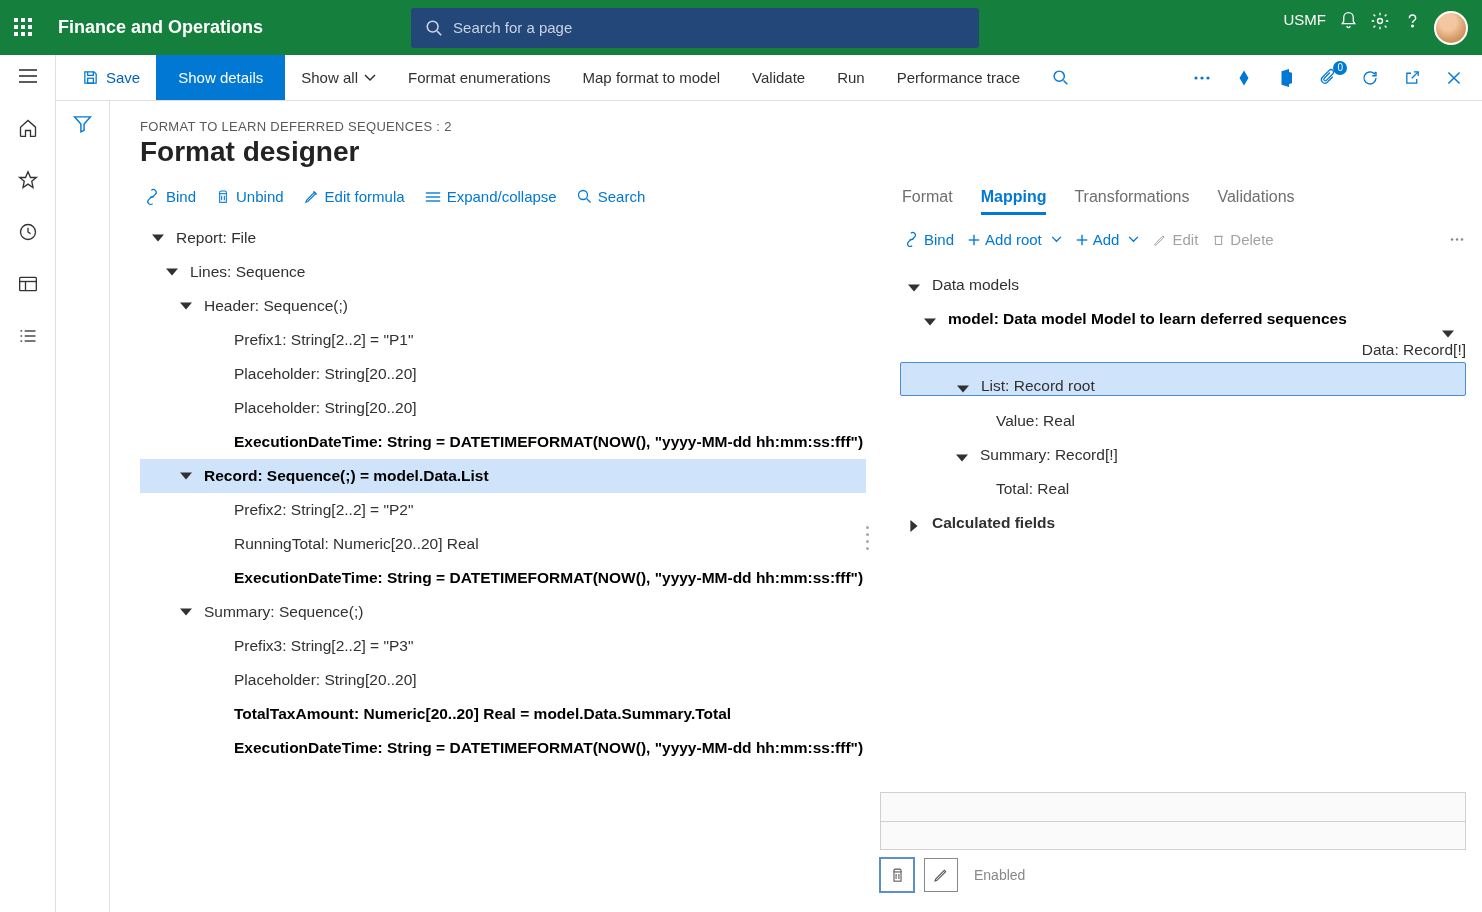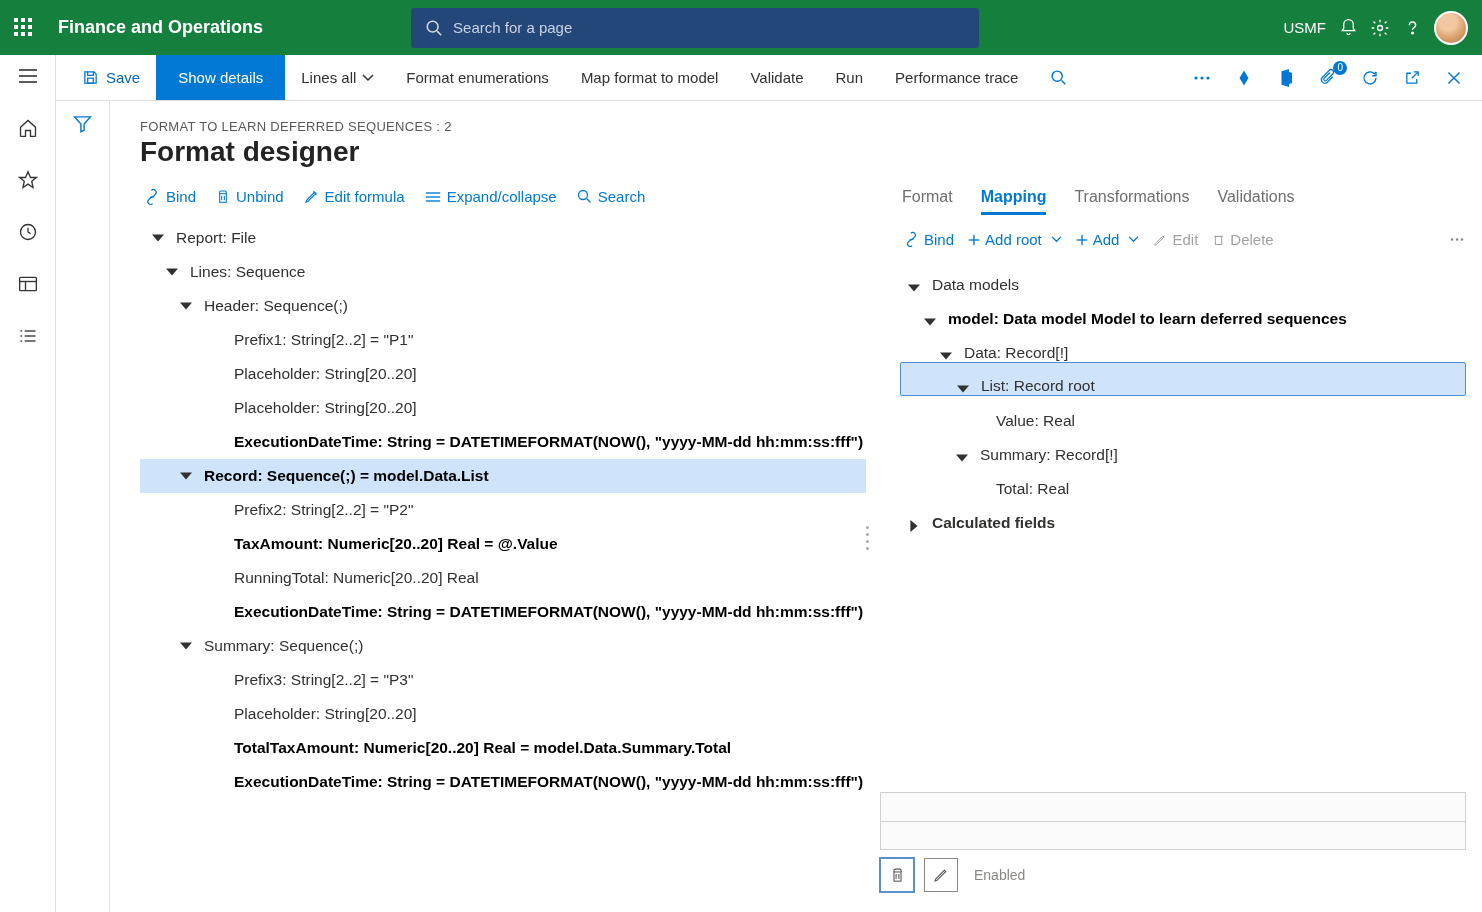--- a/index.html
+++ b/index.html
@@ -7,21 +7,21 @@
 
 
 .topbar { height: 55px; background: #15803d; color: #fff; display: flex; align-items: center; padding: 0 14px; }
 .topbar .app-icon { width: 20px; height: 20px; margin-right: 24px; display: grid; grid-template-columns: repeat(3,4px); grid-template-rows: repeat(3,4px); gap: 3px; }
 .topbar .app-icon span { background: #fff; width: 4px; height: 4px; }
 .topbar .brand { font-size: 18px; font-weight: 600; white-space: nowrap; }
 .searchbar { flex: 0 0 568px; margin-left: 148px; height: 40px; background: #24477a; border-radius: 3px; display: flex; align-items: center; padding: 0 14px; color: #d1d9e6; }
 .searchbar svg { margin-right: 10px; }
 .searchbar input { flex: 1; background: transparent; border: none; outline: none; color: #d1d9e6; font-size: 15px; }
 .searchbar input::placeholder { color: #c9d2e3; }
-.top-right { margin-left: auto; display: flex; align-items: center; gap: 12px; }
+.top-right { margin-left: auto; display: flex; gap: 12px; }
 .top-right .entity { font-size: 15px; }
 .top-right .icon { width: 20px; height: 20px; display: flex; align-items: center; justify-content: center; }
 .avatar { width: 34px; height: 34px; border-radius: 50%; background: radial-gradient(circle at 40% 30%, #f2c7a2 30%, #d9a06b 60%, #b37740 100%); border: 2px solid #fff; }
 
 
 .body { display: flex; height: calc(912px - 55px); }
 
 
 .leftrail { width: 56px; border-right: 1px solid #e1dfdd; display: flex; flex-direction: column; align-items: center; padding-top: 10px; gap: 30px; }
 .leftrail .rail-icon { width: 22px; height: 22px; color: #3b3a39; display: flex; align-items: center; justify-content: center; }
@@ -187,21 +187,21 @@
       <div class="act save">
         <svg width="17" height="17" viewBox="0 0 24 24" fill="none" stroke="#0078d4" stroke-width="1.8">
             <path d="M4 4h13l3 3v13H4V4z"></path>
             <path d="M8 4v5h8V4"></path>
             <rect x="8" y="13" width="8" height="7"></rect>
           </svg>
         <span>Save</span>
       </div>
       <div class="act show-details">Show details</div>
       <div class="act">
-        <span>Lines all</span>
+        <span>Show all</span>
         <svg class="chev-d" width="12" height="8" viewBox="0 0 12 8" fill="none" stroke="#323130" stroke-width="1.5">
             <path d="M1 1l5 5 5-5"></path>
           </svg>
       </div>
       <div class="act">Format enumerations</div>
       <div class="act">Map format to model</div>
       <div class="act">Validate</div>
       <div class="act">Run</div>
       <div class="act">Performance trace</div>
       <div class="act">
@@ -358,24 +358,20 @@
                   <span class="caret">
                     <svg viewBox="0 0 10 10" fill="#323130">
                       <path d="M0 2 L10 2 L5 8 Z"></path>
                     </svg>
                   </span>
                   <span class="bold">Record: Sequence(;) = model.Data.List</span>
                 </div>
                 <div class="tree-row" style="padding-left: 70px;">
                   <span class="caret"></span>
                   <span>Prefix2: String[2..2] = "P2"</span>
-                </div>
-                <div class="tree-row" style="padding-left: 70px;">
-                  <span class="caret"></span>
-                  <span class="bold">TaxAmount: Numeric[20..20] Real = @.Value</span>
                 </div>
                 <div class="tree-row" style="padding-left: 70px;">
                   <span class="caret"></span>
                   <span>RunningTotal: Numeric[20..20] Real</span>
                 </div>
                 <div class="tree-row" style="padding-left: 70px;">
                   <span class="caret"></span>
                   <span class="bold">ExecutionDateTime: String = DATETIMEFORMAT(NOW(), "yyyy-MM-dd hh:mm:ss:fff")</span>
                 </div>
                 <div class="tree-row" style="padding-left: 40px;">
@@ -472,21 +468,21 @@
                   <span>Data models</span>
                 </div>
                 <div class="map-row" style="padding-left: 24px;">
                   <span class="caret">
                     <svg viewBox="0 0 10 10" fill="#323130">
                       <path d="M0 2 L10 2 L5 8 Z"></path>
                     </svg>
                   </span>
                   <span class="bold">model: Data model Model to learn deferred sequences</span>
                 </div>
-                <div class="map-row" style="padding-left: 40px;">
+                <div class="map-row" style="padding-left: 40px; flex-direction: column;">
                   <span class="caret">
                     <svg viewBox="0 0 10 10" fill="#323130">
                       <path d="M0 2 L10 2 L5 8 Z"></path>
                     </svg>
                   </span>
                   <span>Data: Record[!]</span>
                 </div>
                 <div class="map-row selected" style="padding-left: 56px;">
                   <span class="caret">
                     <svg viewBox="0 0 10 10" fill="#323130">

